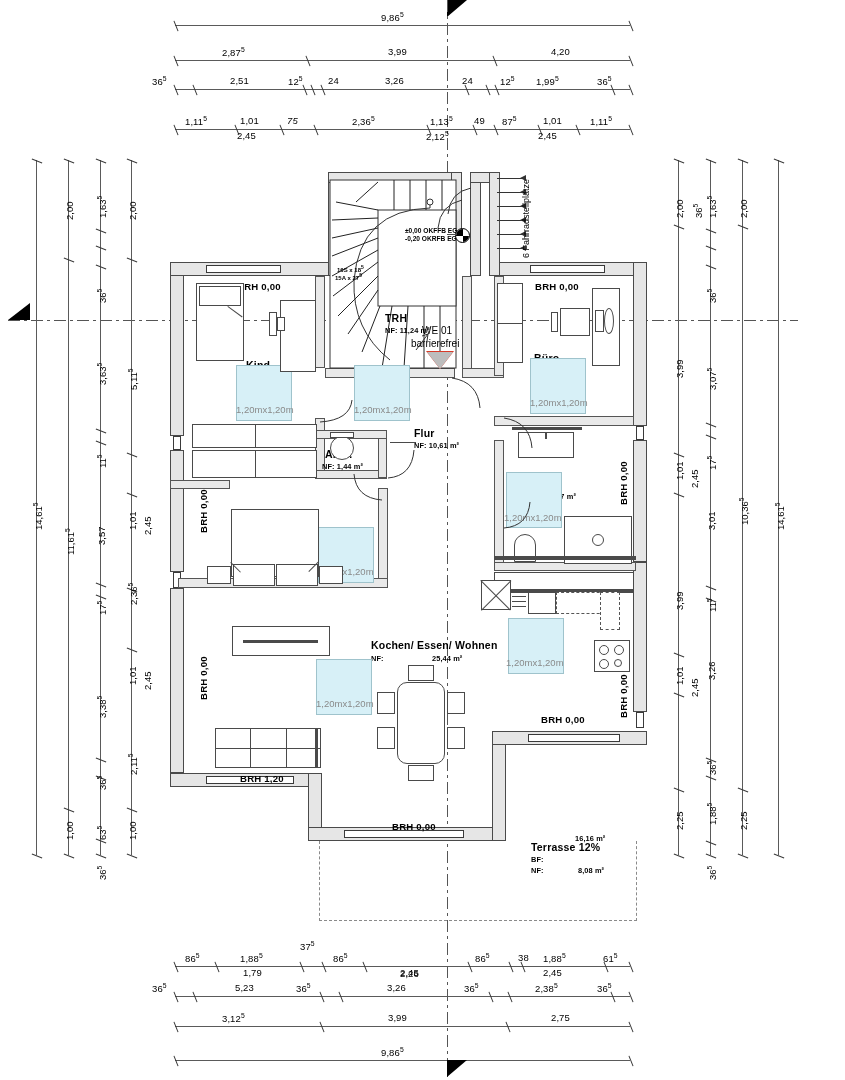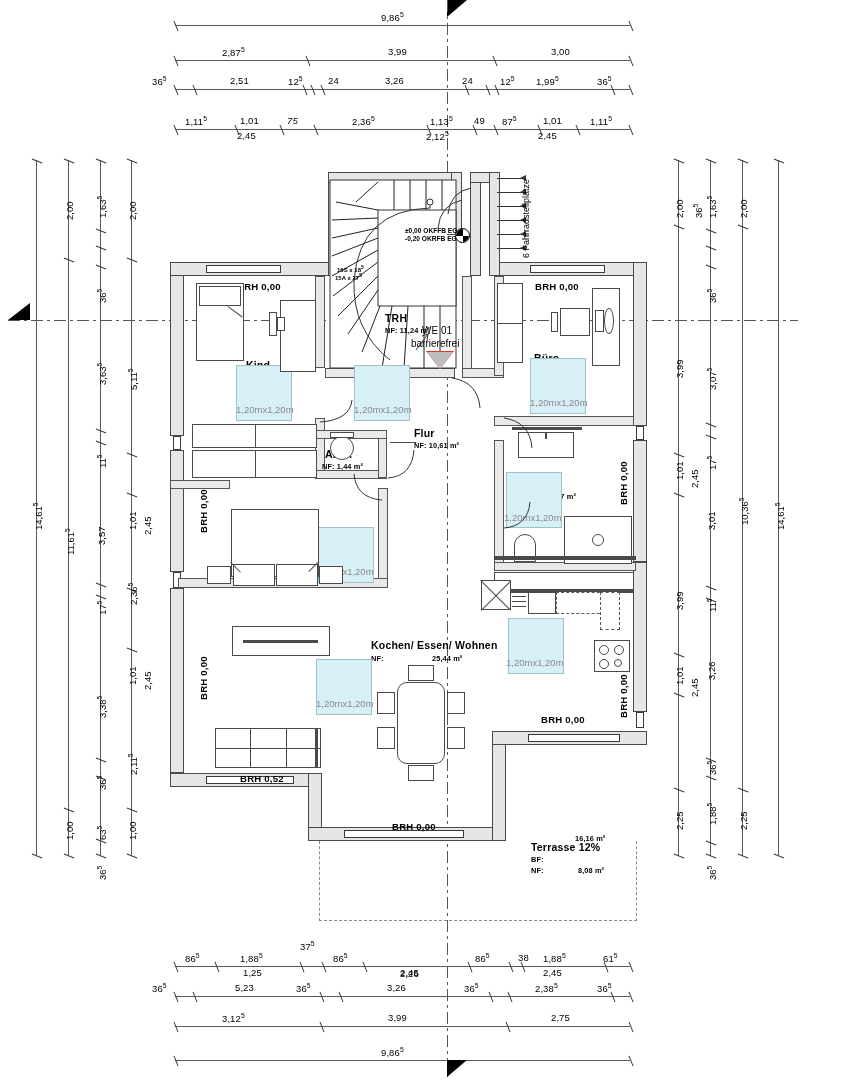--- a/index.html
+++ b/index.html
@@ -221,21 +221,21 @@
   <div class="tick" style="left:626px;top:21px;"></div>
   <div class="dtext" style="left:381px;top:11px;"><span>9,86</span><sup>5</sup></div>
 
   <div class="dimline h" style="left:175px;top:60px;width:455px;"></div>
   <div class="tick" style="left:171px;top:56px;"></div>
   <div class="tick" style="left:303px;top:56px;"></div>
   <div class="tick" style="left:490px;top:56px;"></div>
   <div class="tick" style="left:626px;top:56px;"></div>
   <div class="dtext" style="left:222px;top:46px;"><span>2,87</span><sup>5</sup></div>
   <div class="dtext" style="left:388px;top:46px;"><span>3,99</span></div>
-  <div class="dtext" style="left:551px;top:46px;"><span>3,00</span></div>
+  <div class="dtext" style="left:551px;top:46px;"><span>4,20</span></div>
 
   <div class="dimline h" style="left:175px;top:89px;width:455px;"></div>
   <div class="tick" style="left:171px;top:85px;"></div>
   <div class="tick" style="left:190px;top:85px;"></div>
   <div class="tick" style="left:300px;top:85px;"></div>
   <div class="tick" style="left:308px;top:85px;"></div>
   <div class="tick" style="left:318px;top:85px;"></div>
   <div class="tick" style="left:462px;top:85px;"></div>
   <div class="tick" style="left:483px;top:85px;"></div>
   <div class="tick" style="left:492px;top:85px;"></div>
@@ -539,21 +539,21 @@
   <div class="rarea" style="left:578px;top:866px;">8,08 m²</div>
   <div class="terr" style="left:319px;top:841px;width:318px;height:80px;border-top:none;"></div>
 
   <div class="brh" style="left:237px;top:281px;">BRH 0,00</div>
   <div class="brh" style="left:535px;top:281px;">BRH 0,00</div>
   <div class="brhv" style="left:198px;top:533px;">BRH 0,00</div>
   <div class="brhv" style="left:198px;top:700px;">BRH 0,00</div>
   <div class="brhv" style="left:618px;top:505px;">BRH 0,00</div>
   <div class="brhv" style="left:618px;top:718px;">BRH 0,00</div>
   <div class="brh" style="left:541px;top:714px;">BRH 0,00</div>
-  <div class="brh" style="left:240px;top:773px;">BRH 0,52</div>
+  <div class="brh" style="left:240px;top:773px;">BRH 1,20</div>
   <div class="brh" style="left:392px;top:821px;">BRH 0,00</div>
 
   <div class="tc" style="left:236px;top:365px;width:56px;height:56px;"></div>
   <div class="tclbl" style="left:236px;top:404px;">1,20mx1,20m</div>
 
   <div class="tc" style="left:354px;top:365px;width:56px;height:56px;"></div>
   <div class="tclbl" style="left:354px;top:404px;">1,20mx1,20m</div>
 
   <div class="tc" style="left:530px;top:358px;width:56px;height:56px;"></div>
   <div class="tclbl" style="left:530px;top:397px;">1,20mx1,20m</div>
@@ -666,21 +666,21 @@
   <div class="tick" style="left:626px;top:962px;"></div>
   <div class="dtext" style="left:185px;top:952px;"><span>86</span><sup>5</sup></div>
   <div class="dtext" style="left:240px;top:952px;"><span>1,88</span><sup>5</sup></div>
   <div class="dtext" style="left:300px;top:940px;"><span>37</span><sup>5</sup></div>
   <div class="dtext" style="left:333px;top:952px;"><span>86</span><sup>5</sup></div>
   <div class="dtext" style="left:400px;top:968px;"><span>2,26</span></div>
   <div class="dtext" style="left:475px;top:952px;"><span>86</span><sup>5</sup></div>
   <div class="dtext" style="left:518px;top:952px;"><span>38</span></div>
   <div class="dtext" style="left:543px;top:952px;"><span>1,88</span><sup>5</sup></div>
   <div class="dtext" style="left:603px;top:952px;"><span>61</span><sup>5</sup></div>
-  <div class="dtext" style="left:243px;top:967px;"><span>1,25</span></div>
+  <div class="dtext" style="left:243px;top:967px;"><span>1,79</span></div>
   <div class="dtext" style="left:400px;top:967px;"><span>2,45</span></div>
   <div class="dtext" style="left:543px;top:967px;"><span>2,45</span></div>
 
   <div class="dimline h" style="left:175px;top:996px;width:455px;"></div>
   <div class="tick" style="left:171px;top:992px;"></div>
   <div class="tick" style="left:190px;top:992px;"></div>
   <div class="tick" style="left:317px;top:992px;"></div>
   <div class="tick" style="left:336px;top:992px;"></div>
   <div class="tick" style="left:486px;top:992px;"></div>
   <div class="tick" style="left:505px;top:992px;"></div>

